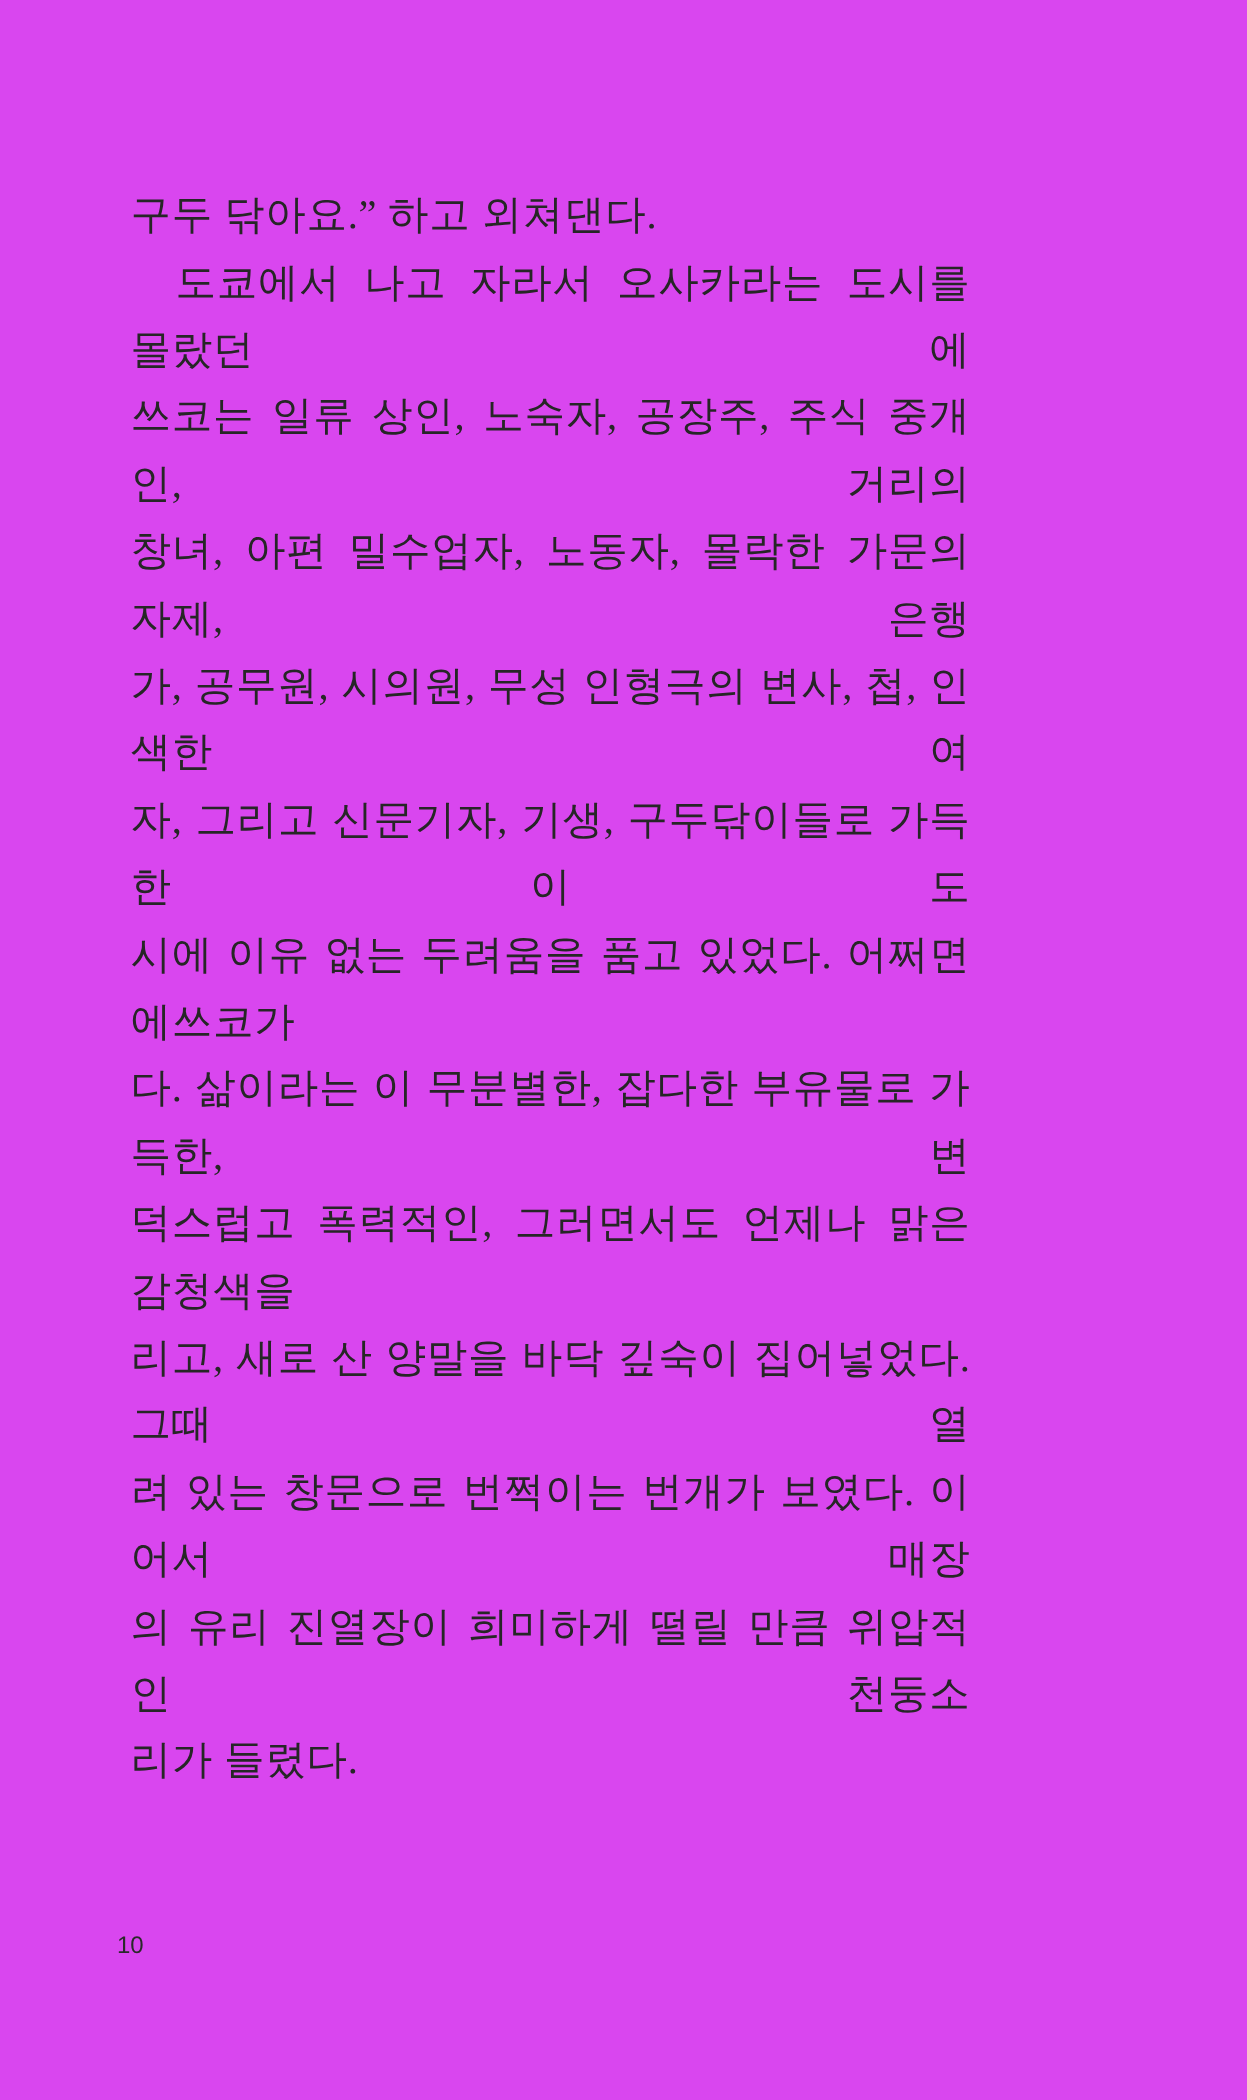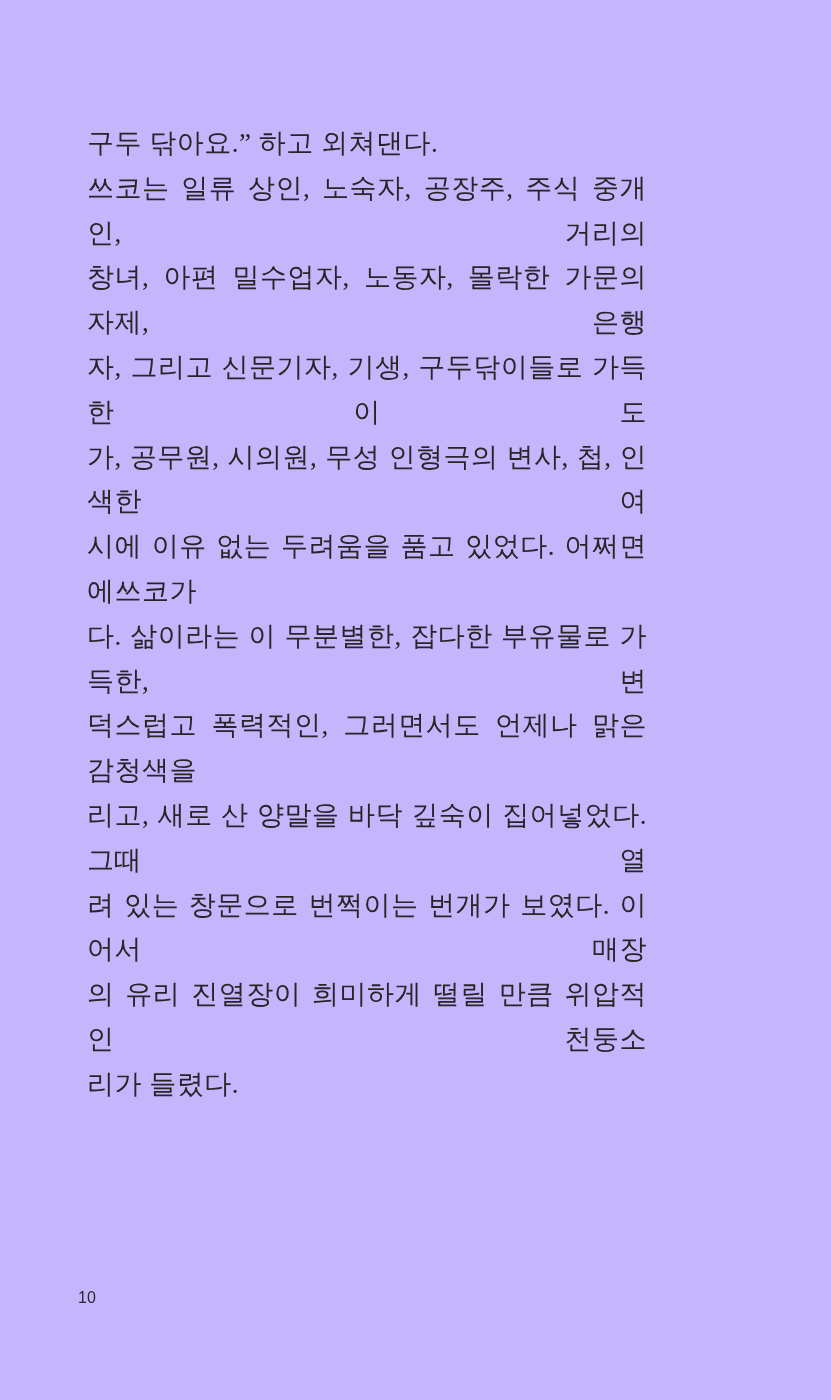--- a/index.html
+++ b/index.html
@@ -6,21 +6,21 @@
   body {
     width: 831px;
     height: 1400px;
     background: #ffffff;
     position: relative;
     overflow: hidden;
   }
   .page {
     position: absolute;
     inset: 0;
-    background: #c4b5fd;
+    background: #d946ef;
   }
   .text-block {
     position: absolute;
     left: 87px;
     top: 121px;
     width: 560px;
   }
   .line {
     font-family: "Liberation Serif", "DejaVu Serif", serif;
     font-size: 27px;
@@ -49,24 +49,25 @@
     font-size: 16px;
     color: #2a2a2a;
   }
 </style>
 </head>
 <body>
 
 <div class="page">
   <div class="text-block">
       <div class="line"><span>구두 닦아요.” 하고 외쳐댄다.</span></div>
+      <div class="line indent just"><span>도쿄에서 나고 자라서 오사카라는 도시를 몰랐던 에</span></div>
       <div class="line just"><span class="u">쓰코</span><span>는 일류 상인, 노숙자, 공장주, 주식 중개인, 거리의</span></div>
       <div class="line just"><span>창녀, 아편 밀수업자, 노동자, 몰락한 가문의 자제, 은행</span></div>
+      <div class="line just"><span>가, 공무원, 시의원, 무성 인형극의 변사, 첩, 인색한 여</span></div>
       <div class="line just"><span>자, 그리고 신문기자, 기생, 구두닦이들로 가득한 이 도</span></div>
-      <div class="line just"><span>가, 공무원, 시의원, 무성 인형극의 변사, 첩, 인색한 여</span></div>
       <div class="line just"><span>시에 이유 없는 두려움을 품고 있었다. 어쩌면 에</span><span class="u">쓰코</span><span>가</span></div>
       <div class="line just"><span>다. 삶이라는 이 무분별한, 잡다한 부유물로 가득한, 변</span></div>
       <div class="line just"><span>덕스럽고 폭력적인, 그러면서도 언제나 맑은 감청색을</span></div>
       <div class="line just"><span>리고, 새로 산 양말을 바닥 깊숙이 집어넣었다. 그때 열</span></div>
       <div class="line just"><span>려 있는 창문으로 번쩍이는 번개가 보였다. 이어서 매장</span></div>
       <div class="line just"><span>의 유리 진열장이 희미하게 떨릴 만큼 위압적인 천둥소</span></div>
       <div class="line"><span>리가 들렸다.</span></div>
     </div>
   <div class="page-number">10</div>
 </div>

